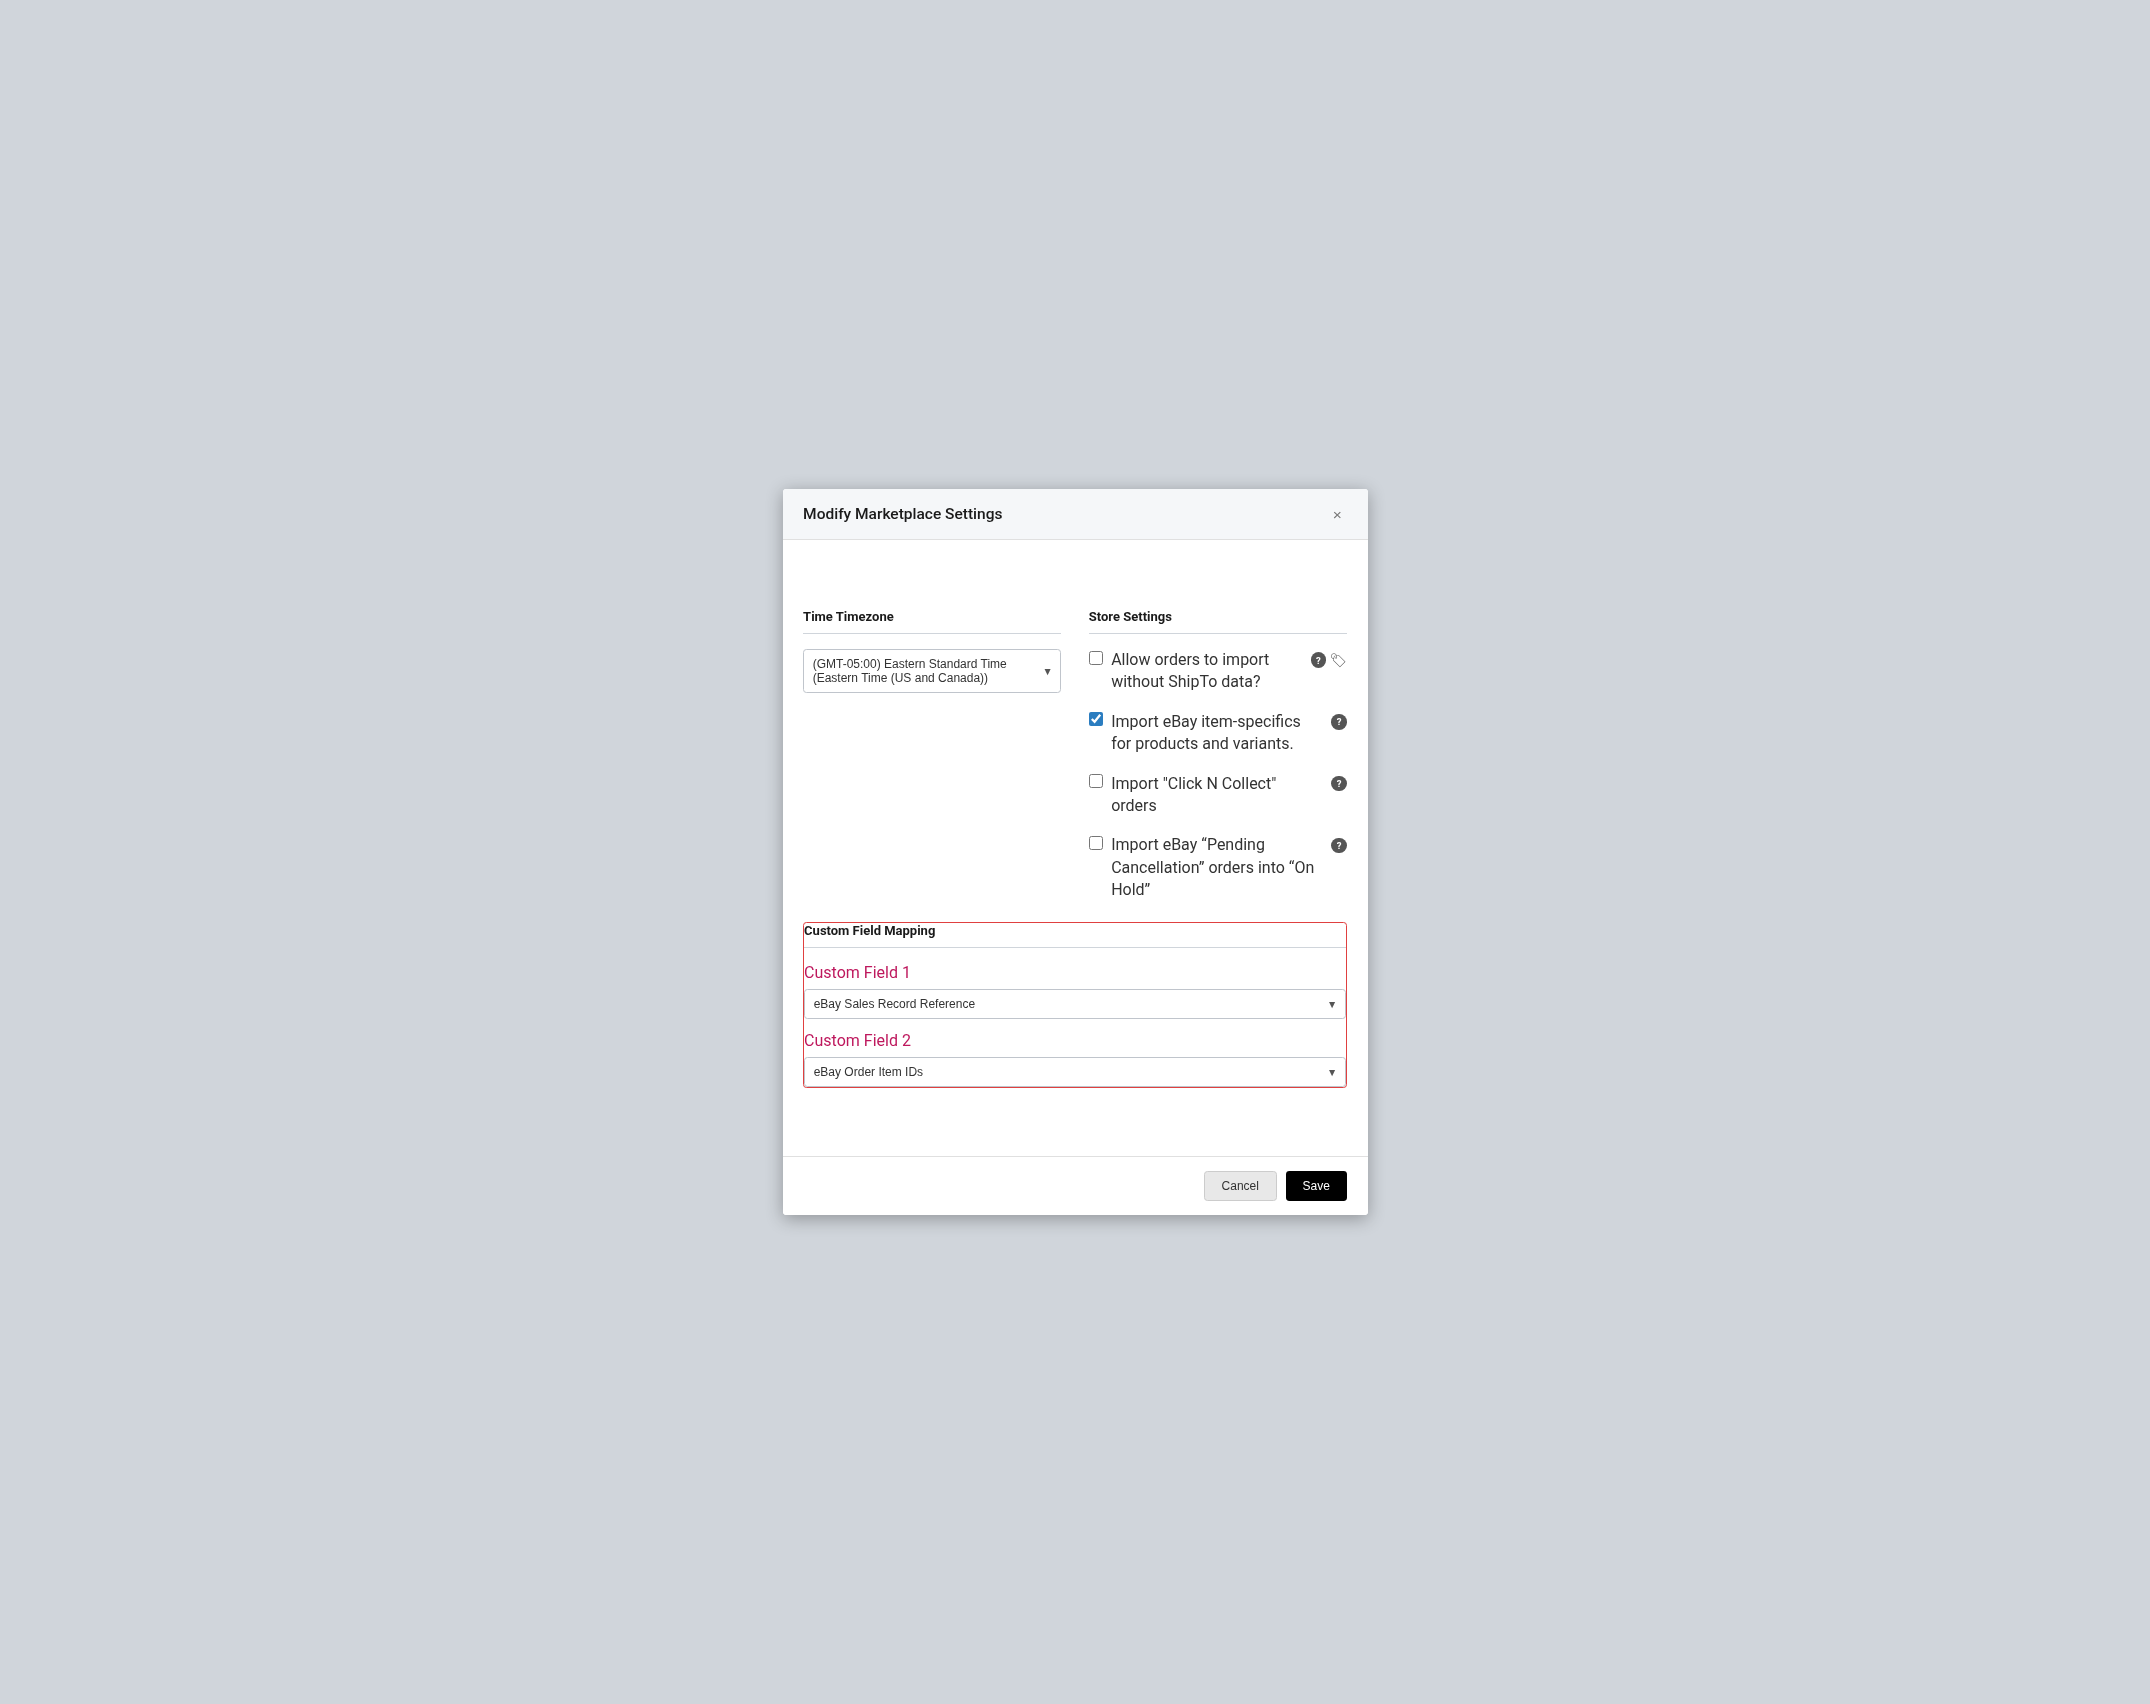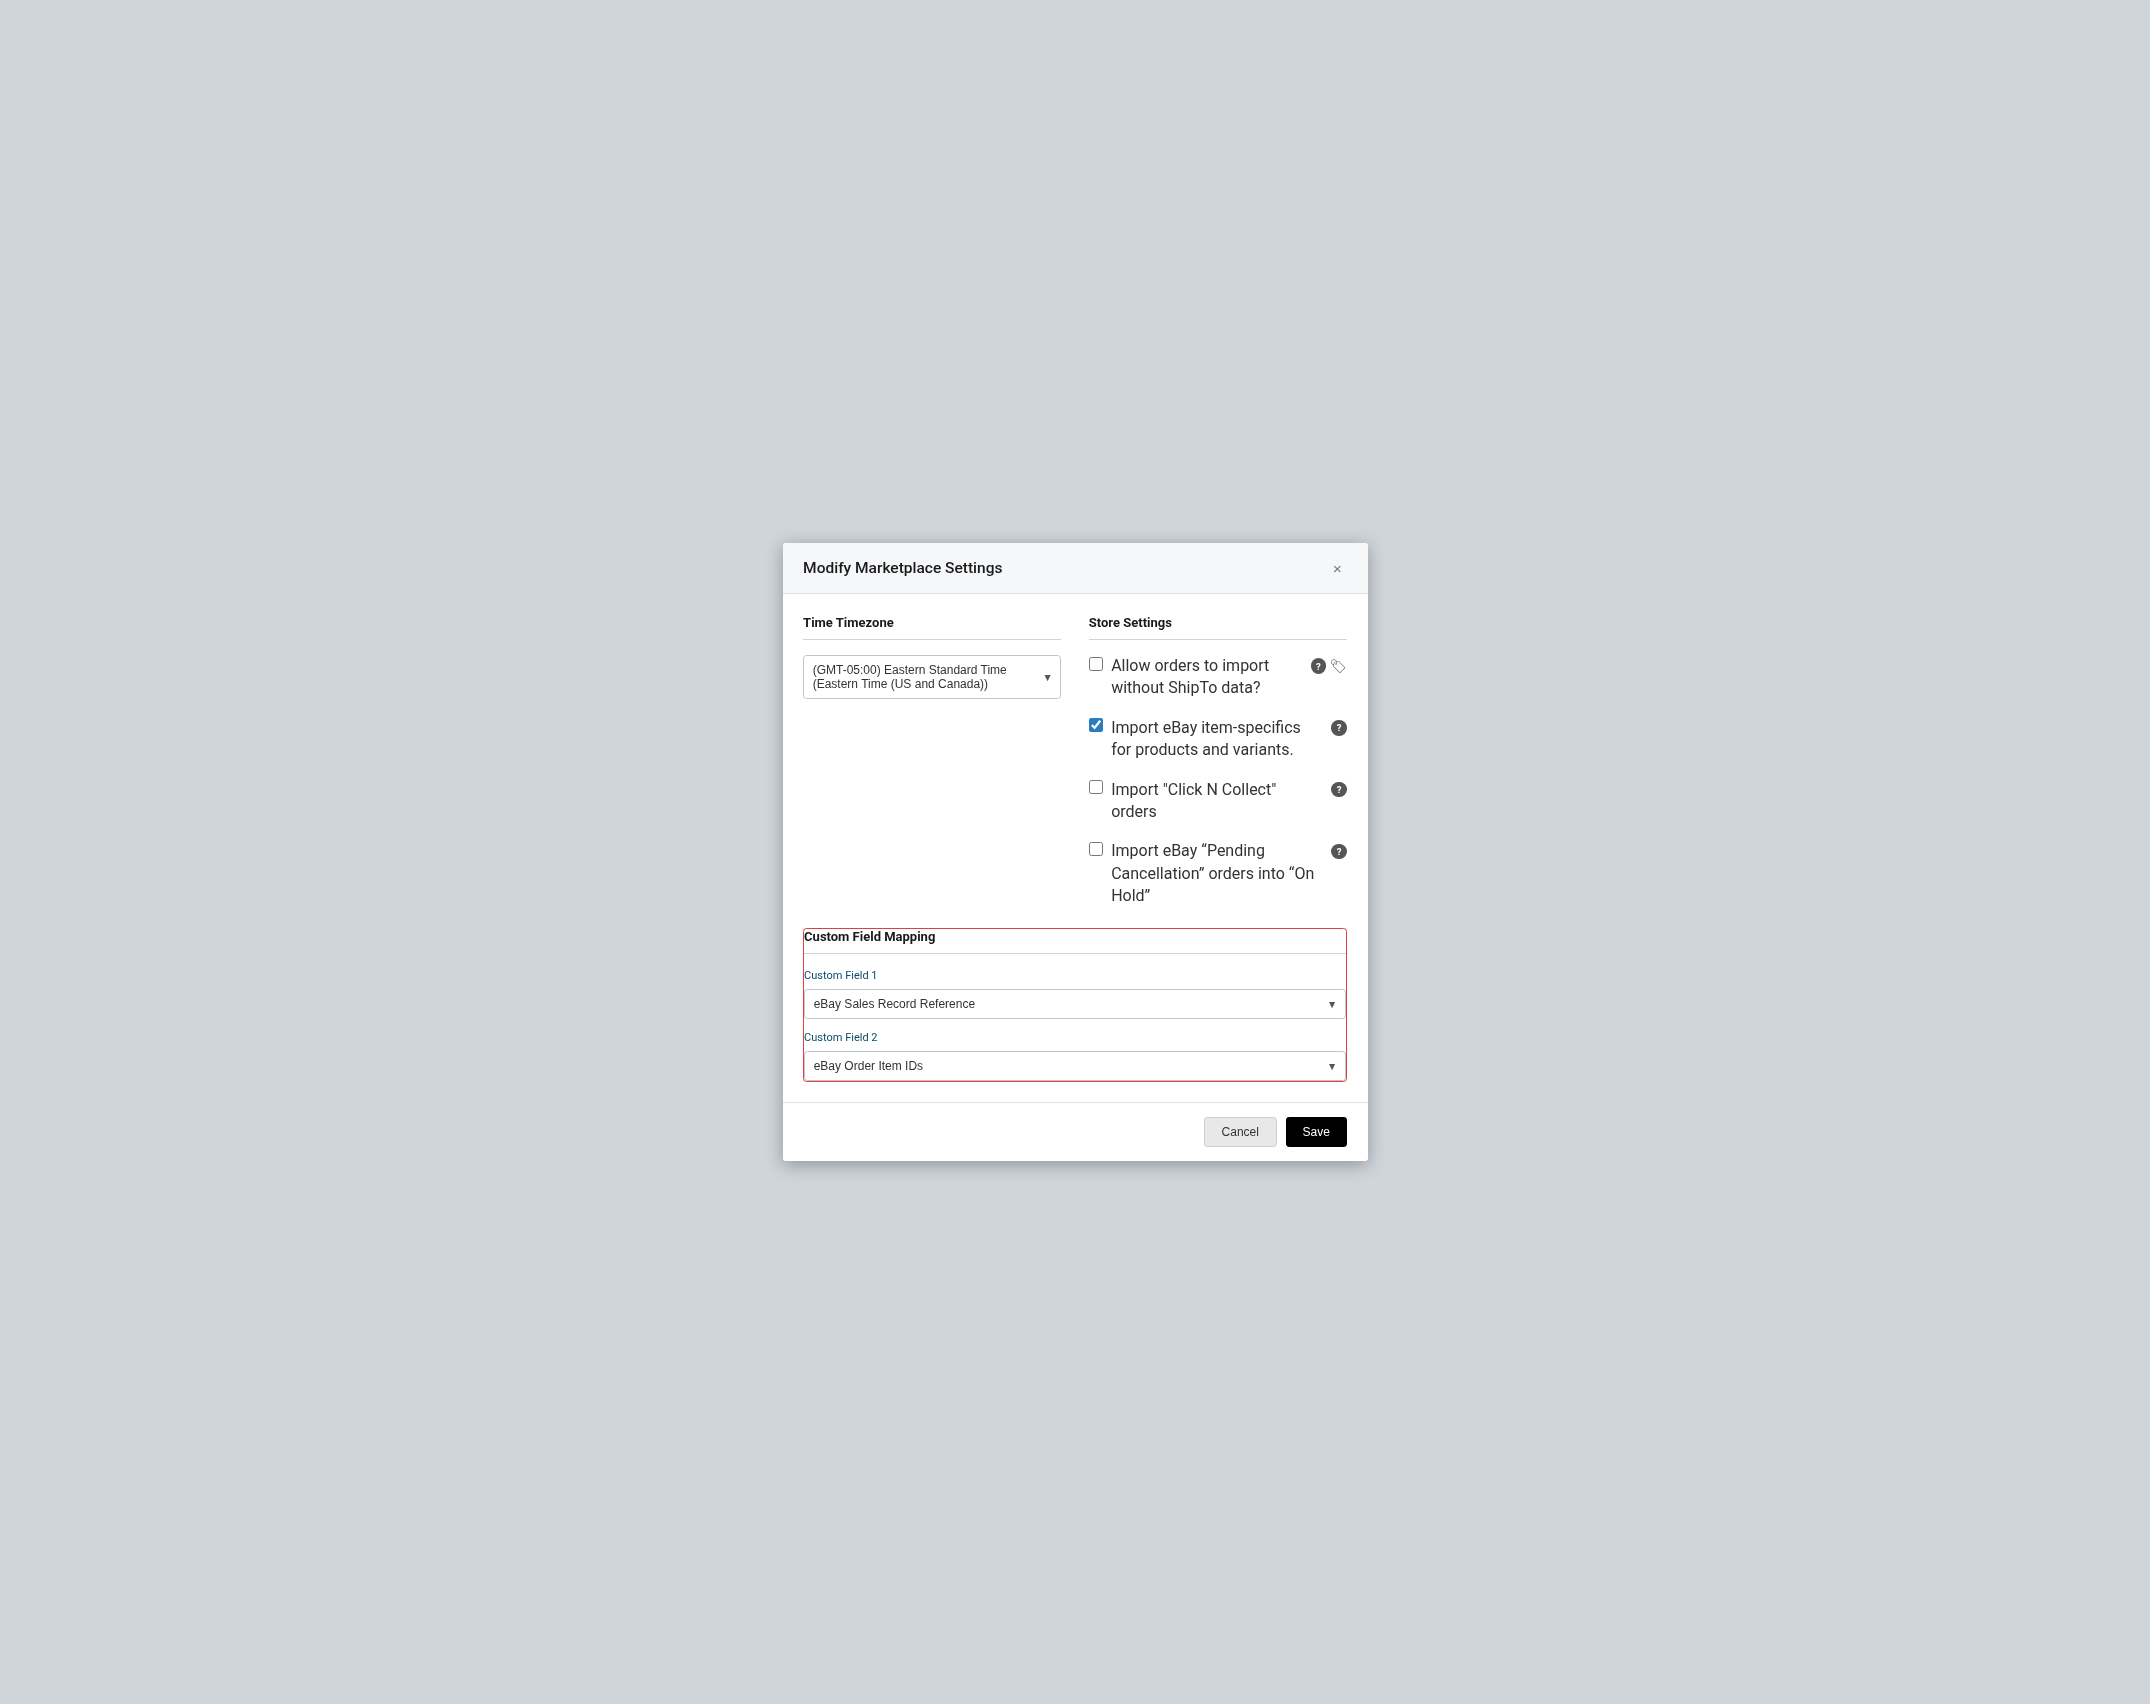--- a/index.html
+++ b/index.html
@@ -28,20 +28,21 @@
     .modal {
       background: #ffffff;
       width: 585px;
       max-height: 90vh;
       border-radius: 3.4px;
       box-shadow: 0 3.4px 17px rgba(0,0,0,0.3);
       display: flex;
       flex-direction: column;
       position: relative;
       overflow: hidden;
+      gap: 48px;
     }
 
     .modal-header {
       padding: 15.5px 20.6px;
       border-bottom: 0.9px solid #e0e0e0;
       display: flex;
       align-items: center;
       justify-content: space-between;
       background: #f5f7f9;
       flex-shrink: 0;
@@ -103,22 +104,22 @@
       border-radius: 3.4px;
       padding: 0;
       margin-top: 20.6px;
     }
 
     .custom-field-section .section-title {
       margin-bottom: 8.6px;
     }
 
     .field-label {
-      font-size: 11px;
-      color: #0c4a6e;
+      font-size: 16px;
+      color: #be185d;
       margin-bottom: 6.9px;
       margin-top: 12px;
     }
 
     .field-label:first-of-type {
       margin-top: 0;
     }
 
     .select-wrapper {
       position: relative;

